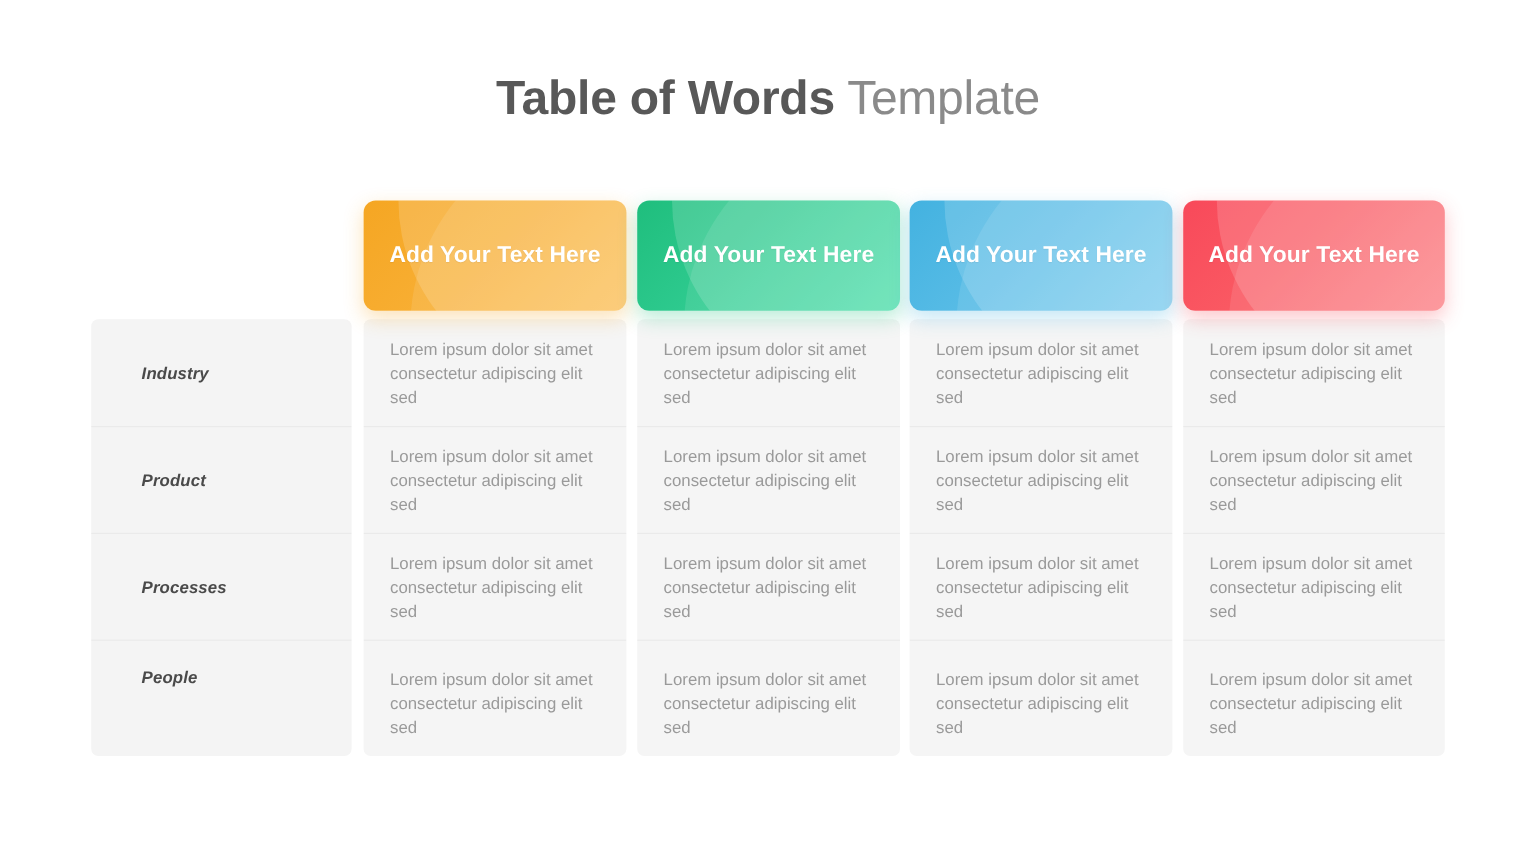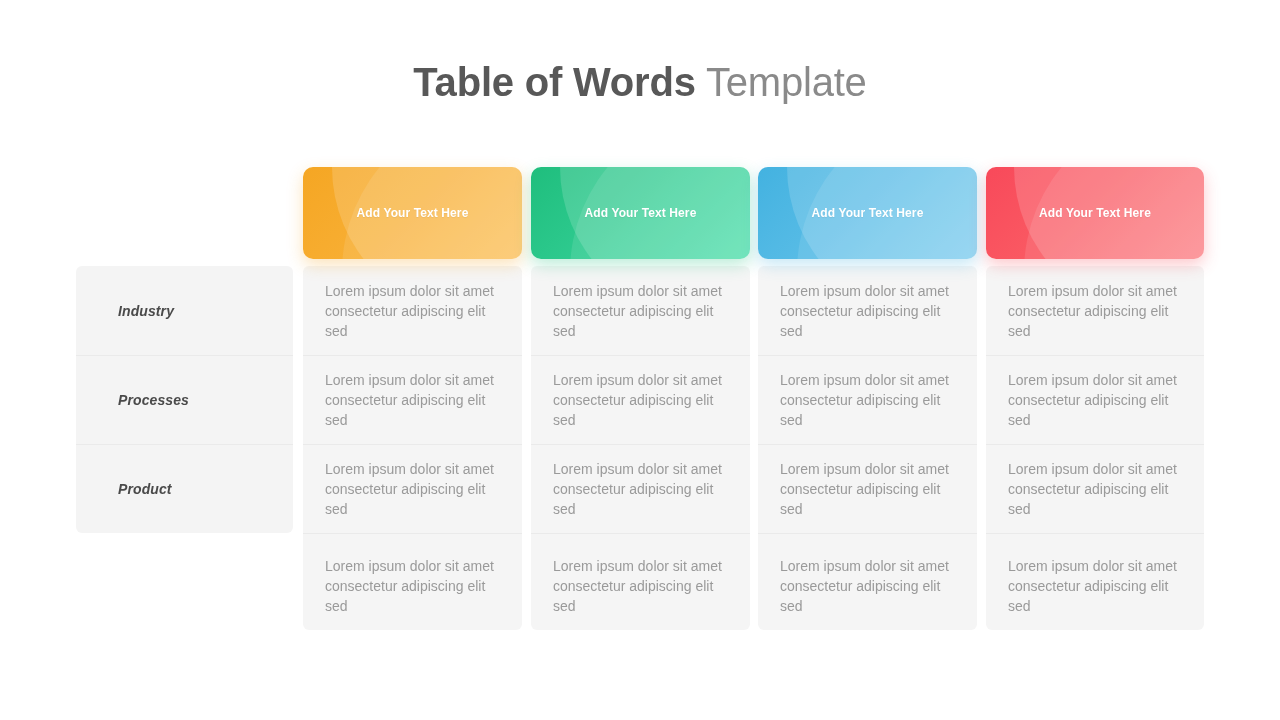--- a/index.html
+++ b/index.html
@@ -92,21 +92,21 @@
     border-radius: 50%;
     right: -150px;
     top: -60px;
     background: rgba(255,255,255,0.10);
     pointer-events: none;
   }
   .header-label {
     position: relative;
     z-index: 2;
     color: #ffffff;
-    font-size: 12px;
+    font-size: 19px;
     font-weight: bold;
     letter-spacing: 0.1px;
     text-shadow: 0 1px 1px rgba(0,0,0,0.06);
     white-space: nowrap;
   }
 
   .card-orange {
     background: linear-gradient(135deg, #F5A623 0%, #F8AF34 48%, #FCBD51 100%);
     box-shadow: 0 6px 16px rgba(245,166,35,0.30);
   }
@@ -181,24 +181,27 @@
 
   <div id="table">
 
     <div class="col" id="label-col">
       <div class="header-spacer"></div>
       <div class="body-panel">
         <div class="cell first label-cell">
           <span class="row-label">Industry</span>
         </div>
         <div class="cell label-cell">
+          <span class="row-label">Product</span>
+        </div>
+        <div class="cell label-cell">
           <span class="row-label">Processes</span>
         </div>
-        <div class="cell label-cell">
-          <span class="row-label">Product</span>
+        <div class="cell last label-cell">
+          <span class="row-label">People</span>
         </div>
       </div>
     </div>
 
     <div class="col" id="col-0">
       <div class="header-card card-orange">
         <span class="sheen"></span>
         <span class="sheen2"></span>
         <span class="header-label">Add Your  Text Here</span>
       </div>

